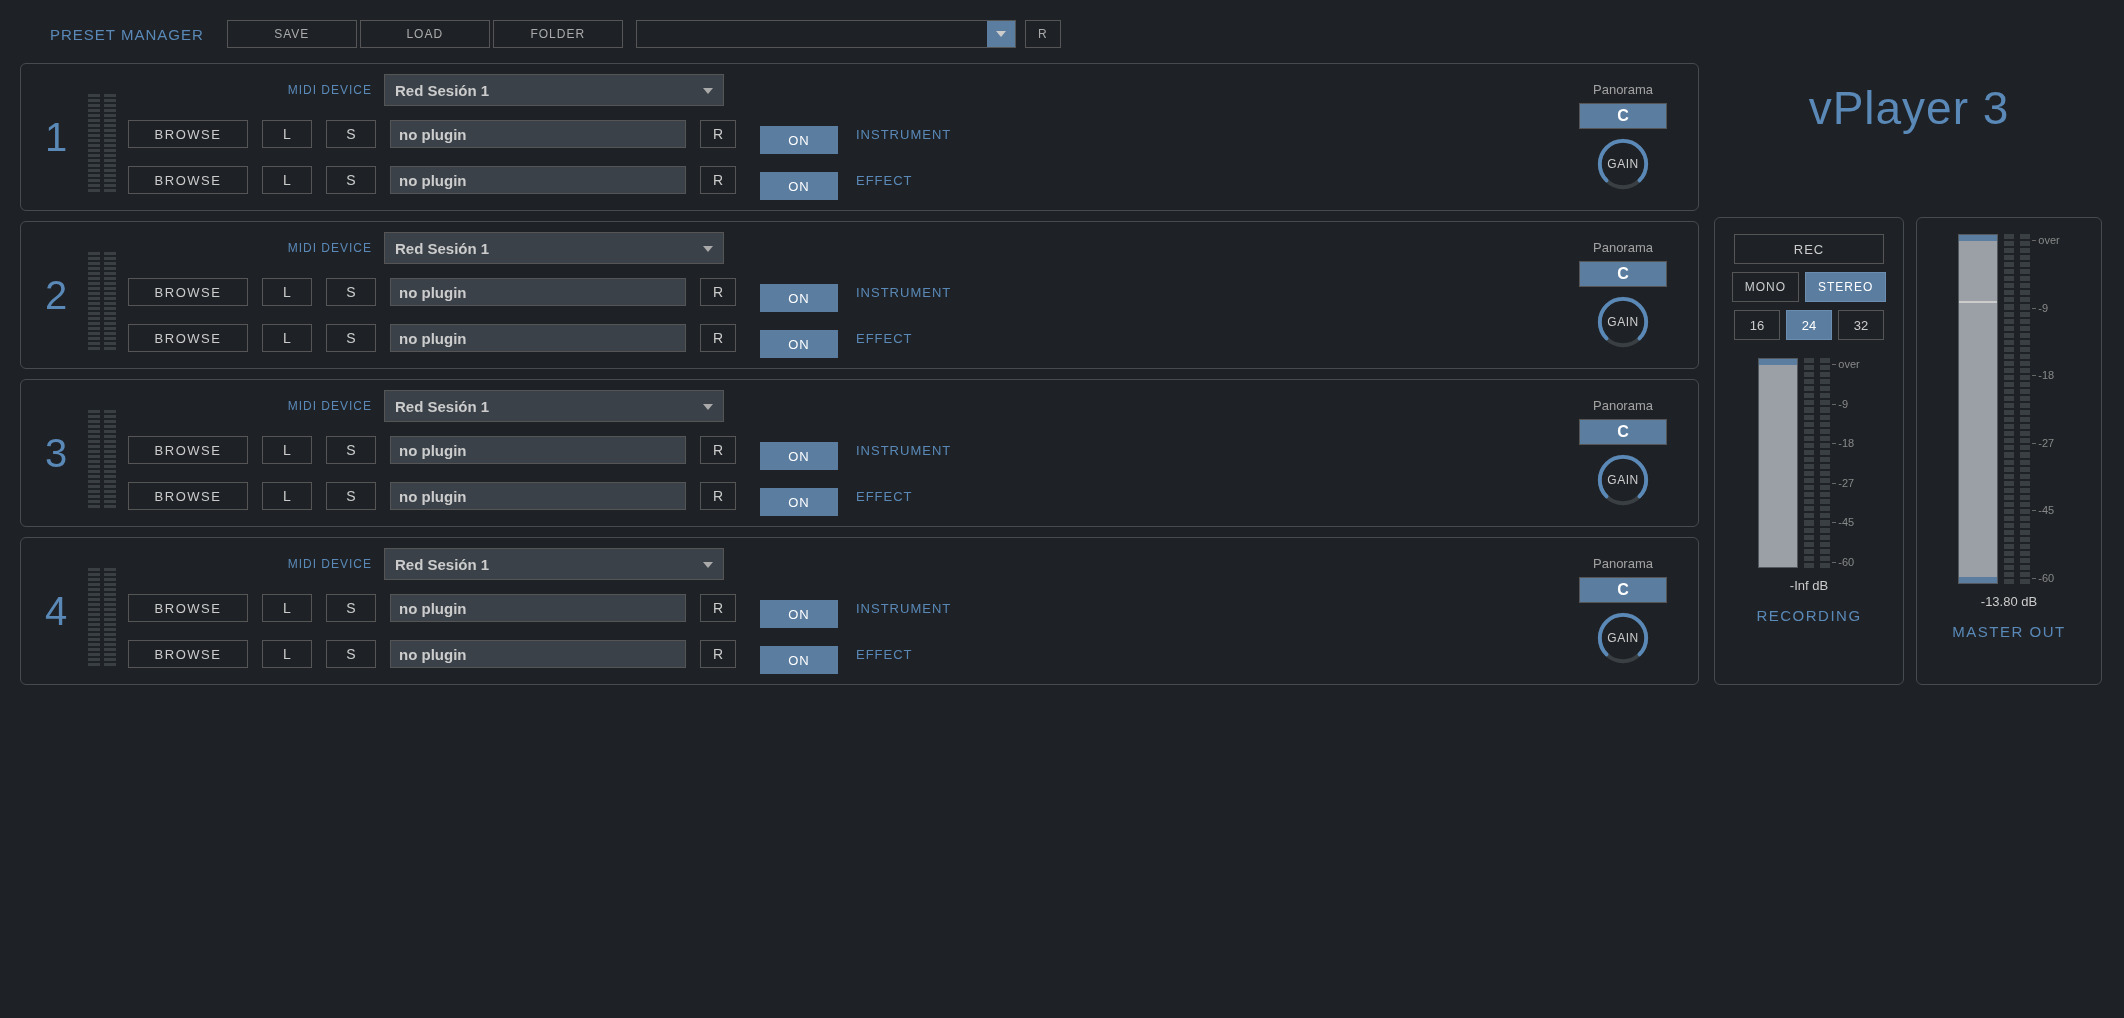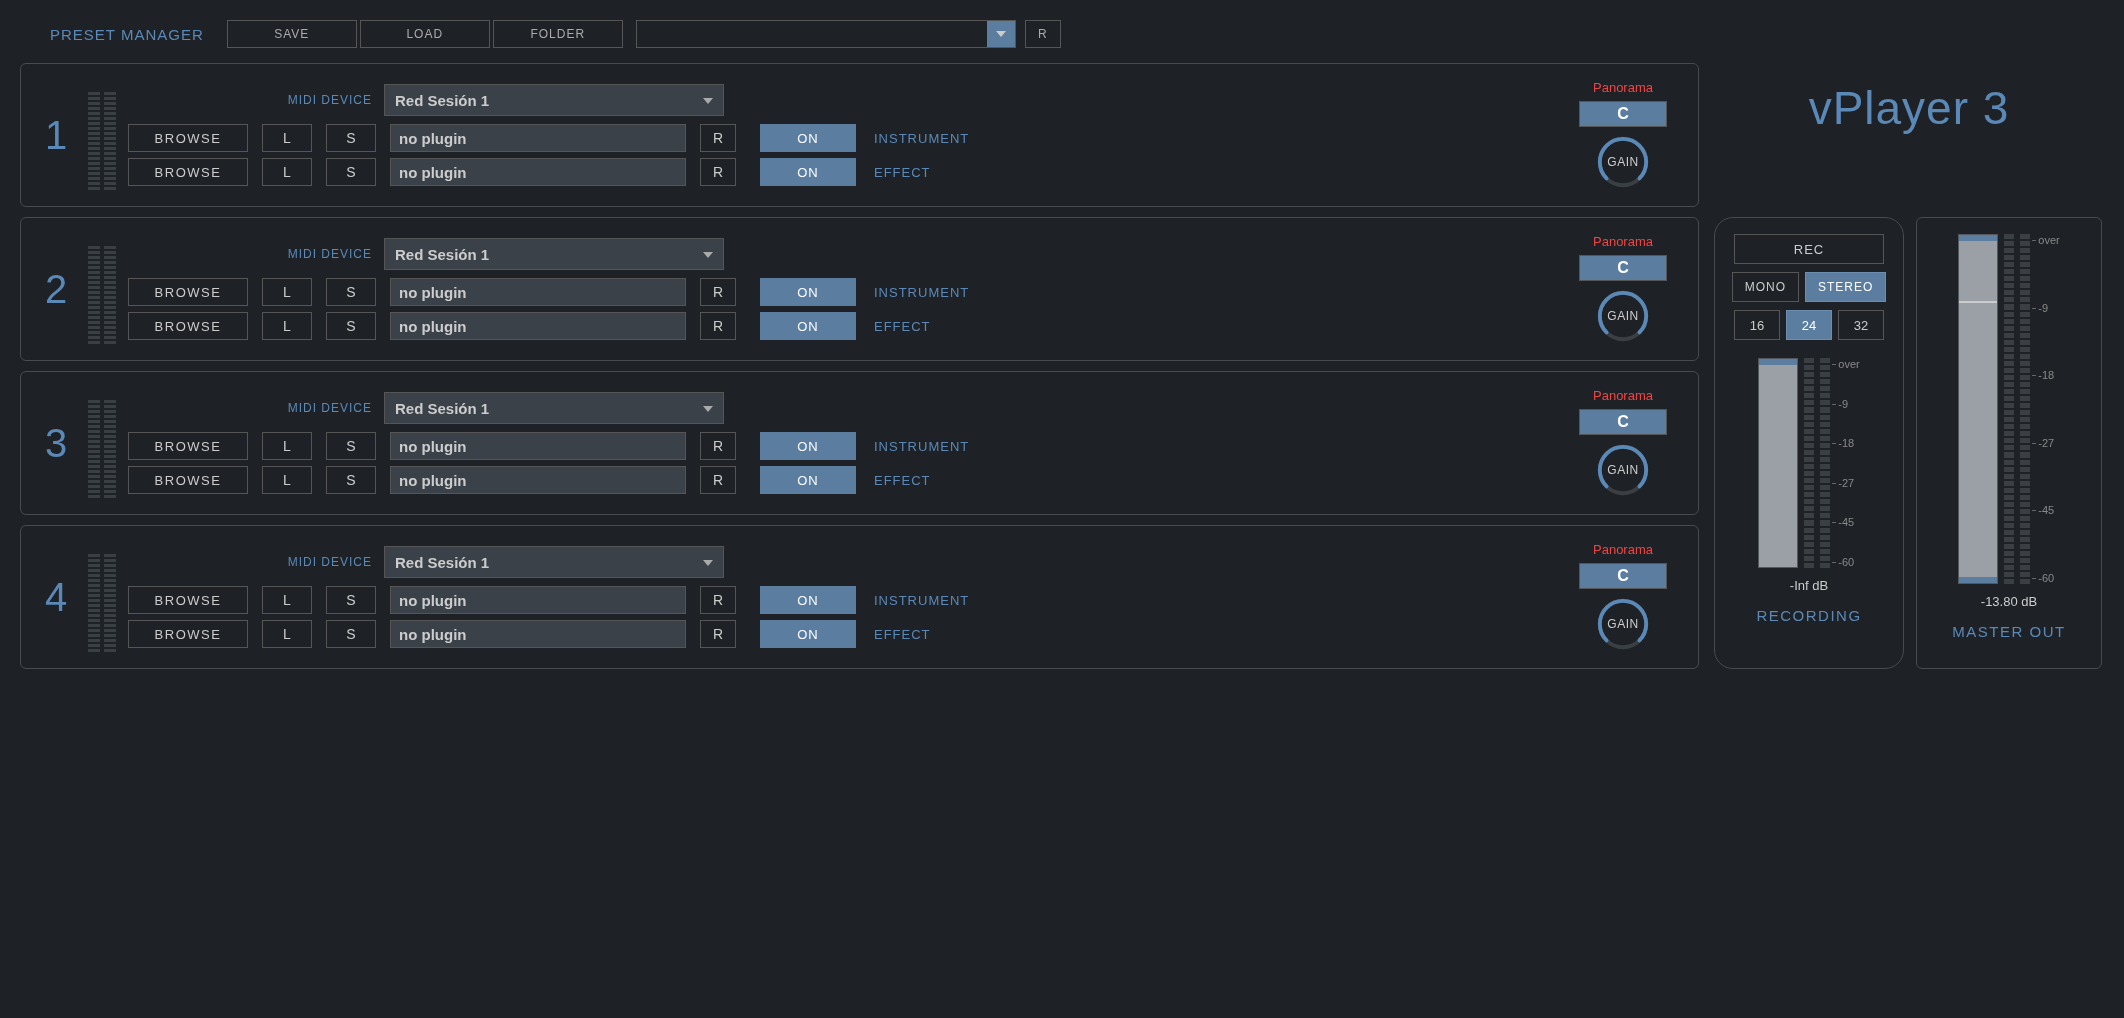--- a/index.html
+++ b/index.html
@@ -27,35 +27,35 @@
   .ch-body { flex: 1; display: flex; flex-direction: column; gap: 6px; }
   .midi-row { display: flex; align-items: center; gap: 12px; margin-left: 154px; margin-bottom: 2px; }
   .midi-label { color: #5a89b8; font-size: 12px; letter-spacing: 1px; width: 90px; text-align: right; }
   .midi-select { flex: 0 0 340px; height: 32px; background: #3a4148; border: 1px solid #555; display: flex; align-items: center; padding: 0 10px; color: #ccc; font-size: 15px; font-weight: bold; position: relative; }
   .midi-select .dd-arrow { position: absolute; right: 10px; }
   .slot-row { display: flex; align-items: center; gap: 14px; }
   .browse-btn { width: 120px; height: 28px; border: 1px solid #555; background: transparent; color: #ccc; display: flex; align-items: center; justify-content: center; font-size: 13px; letter-spacing: 1.5px; cursor: pointer; }
   .ls-btn { width: 50px; height: 28px; border: 1px solid #555; background: transparent; color: #ccc; display: flex; align-items: center; justify-content: center; font-size: 14px; cursor: pointer; }
   .plugin-field { flex: 0 0 296px; height: 28px; border: 1px solid #555; background: #3a4148; color: #ccc; display: flex; align-items: center; padding: 0 8px; font-size: 15px; font-weight: bold; }
   .rbtn { width: 36px; height: 28px; border: 1px solid #555; background: transparent; color: #ccc; display: flex; align-items: center; justify-content: center; font-size: 14px; cursor: pointer; }
-  .on-btn { width: 96px; height: 28px; background: #5a7da0; color: #fff; display: flex; align-items: center; justify-content: center; font-size: 13px; letter-spacing: 1px; cursor: pointer; margin-left: 10px; }
+  .on-btn { width: 78px; height: 28px; background: #5a7da0; color: #fff; display: flex; align-items: center; justify-content: center; font-size: 13px; letter-spacing: 1px; cursor: pointer; margin-left: 10px; margin-top: 12px; }
   .slot-label { color: #5a89b8; font-size: 13px; letter-spacing: 1px; width: 98px; margin-left: 4px; }
   .pan-col { width: 120px; display: flex; flex-direction: column; align-items: center; gap: 6px; }
-  .pan-label { color: #ef4444; font-size: 13px; }
+  .pan-label { color: #a3a3a3; font-size: 13px; }
   .pan-field { width: 88px; height: 26px; border: 1px solid #555; background: #5a7da0; color: #fff; display: flex; align-items: center; justify-content: center; font-size: 16px; font-weight: bold; }
   .gain-knob { width: 58px; height: 58px; position: relative; }
   .gain-knob svg { width: 100%; height: 100%; }
   .gain-text { position: absolute; top: 50%; left: 50%; transform: translate(-50%, -50%); color: #ccc; font-size: 12px; letter-spacing: 0.5px; }
 
   .logo-card { height: 144px; display: flex; align-items: flex-start; justify-content: center; padding-top: 18px; }
   .logo-text { color: #5a89b8; font-size: 46px; font-weight: 300; letter-spacing: 1px; }
 
   .bottom-sections { display: flex; gap: 12px; flex: 1; }
   .section-box { border: 1px solid #454b51; border-radius: 6px; padding: 16px 12px 12px; display: flex; flex-direction: column; align-items: center; }
-  .rec-section { width: 190px; border-radius: 19px; }
+  .rec-section { width: 190px; }
   .master-section { width: 186px; }
 
   .rec-btn { width: 150px; height: 30px; border: 1px solid #555; background: transparent; color: #ccc; display: flex; align-items: center; justify-content: center; font-size: 13px; letter-spacing: 1px; cursor: pointer; margin-bottom: 8px; }
   .toggle-row { display: flex; gap: 6px; margin-bottom: 8px; }
   .toggle-btn { height: 30px; border: 1px solid #555; background: transparent; color: #ccc; display: flex; align-items: center; justify-content: center; font-size: 12px; letter-spacing: 1px; cursor: pointer; padding: 10px 12px; }
   .toggle-btn.active { background: #5a7da0; color: #fff; border-color: #6a8db0; }
   .bit-row { display: flex; gap: 6px; margin-bottom: 18px; }
   .bit-btn { width: 46px; height: 30px; border: 1px solid #555; background: transparent; color: #ccc; display: flex; align-items: center; justify-content: center; font-size: 13px; cursor: pointer; }
   .bit-btn.active { background: #5a7da0; color: #fff; border-color: #6a8db0; }
 

